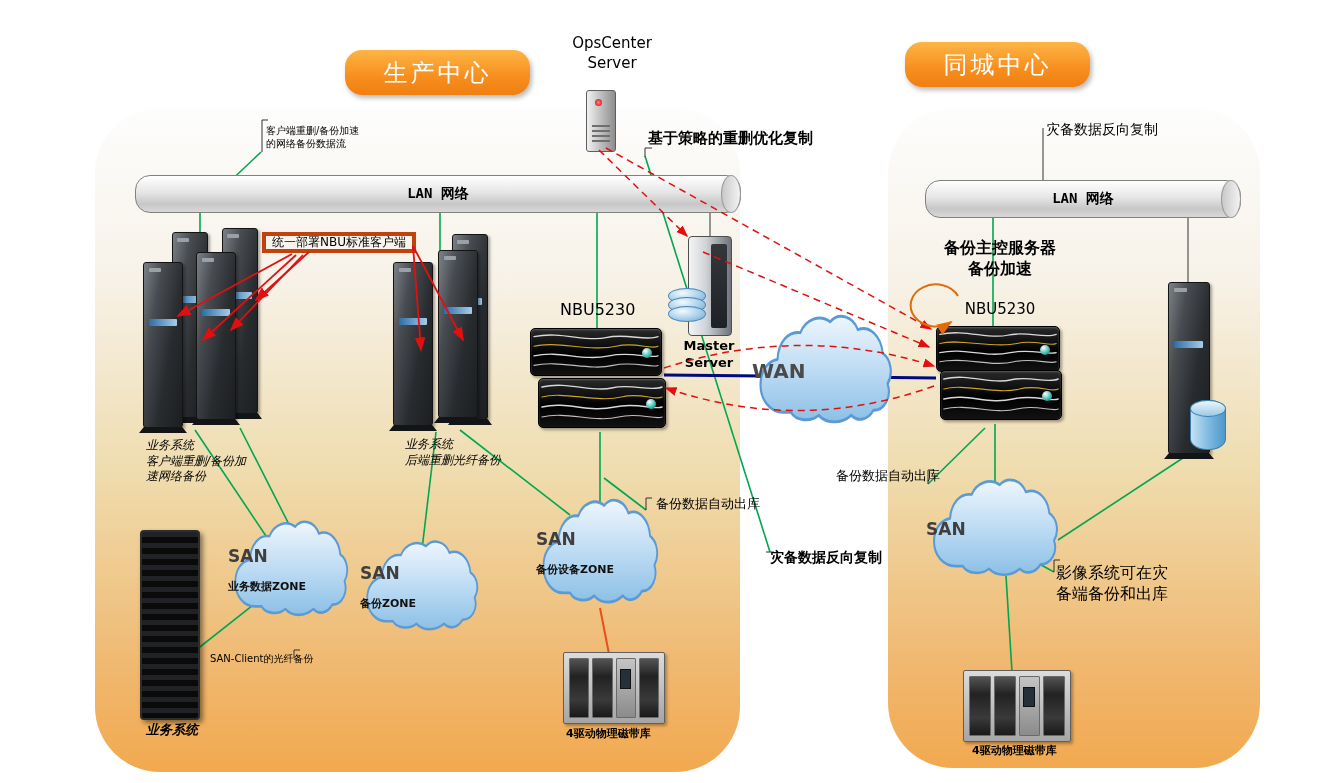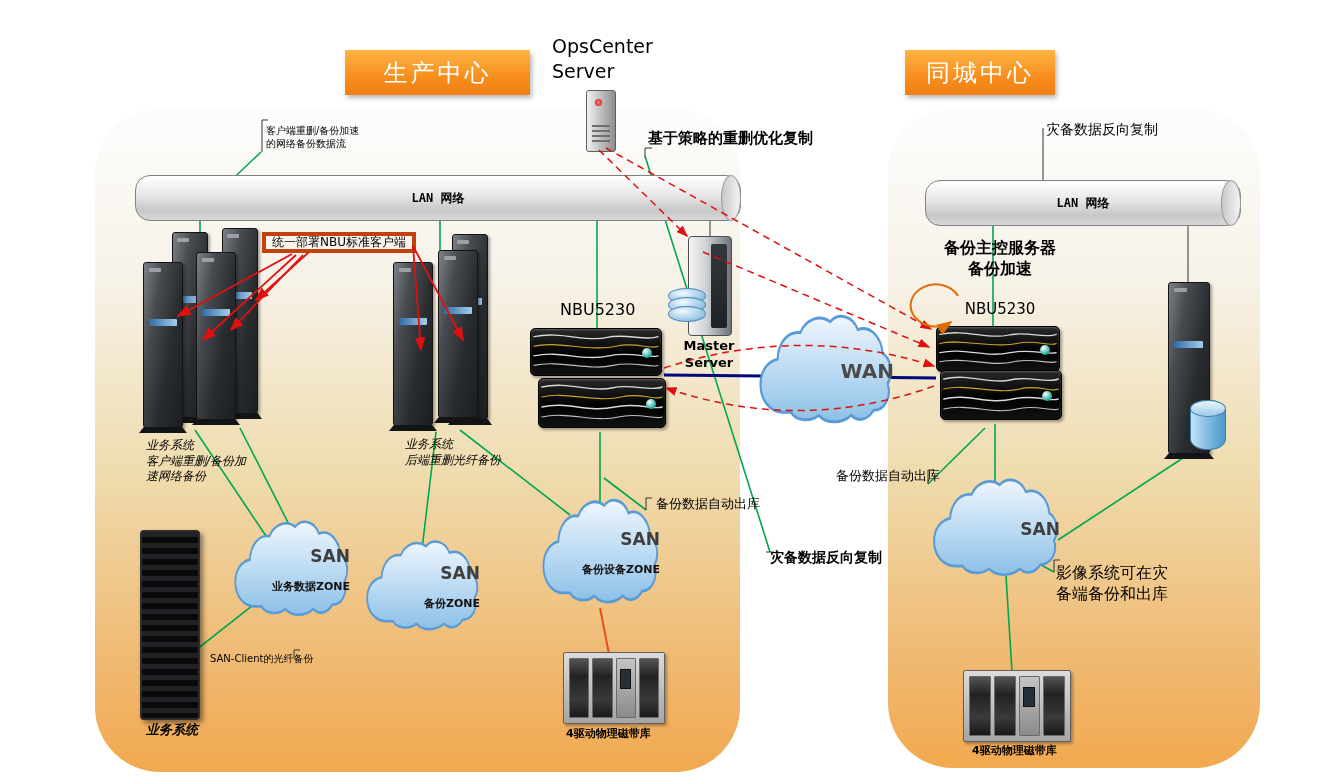--- a/index.html
+++ b/index.html
@@ -14,29 +14,29 @@
   .region {
     position:absolute; z-index:0; border-radius:65px;
     background:linear-gradient(180deg,#fdfdfd 0%,#f7f2e8 26%,#efdcae 55%,#f0b76e 85%,#f2a94f 100%);
   }
 
   
   .banner {
     position:absolute; z-index:3; display:flex; align-items:center; justify-content:center;
     color:#fff; font-size:24px; letter-spacing:3px;
     background:linear-gradient(180deg,#fcb545,#f78e1e 60%,#ef7f10);
-    border-radius:1px; box-shadow:2px 3px 5px rgba(0,0,0,.28);
+    border-radius:17px; box-shadow:2px 3px 5px rgba(0,0,0,.28);
   }
 
   
   .lan {
-    position:absolute; z-index:2; height:46px; border:1px solid #808080; border-radius:15px;
+    position:absolute; z-index:2; height:38px; border:1px solid #808080; border-radius:15px;
     background:linear-gradient(180deg,#ffffff,#e6e6e6 45%,#c7c7c7 78%,#d8d8d8);
     display:flex; align-items:center; justify-content:center;
-    font-weight:bold; font-size:12px; font-family:"DejaVu Sans Mono","Liberation Mono",monospace;
+    font-weight:bold; font-size:14px; font-family:"DejaVu Sans Mono","Liberation Mono",monospace;
   }
   .lan::after {
     content:""; position:absolute; right:-1px; top:-1px; bottom:-1px; width:18px;
     border-radius:50%; background:linear-gradient(90deg,#c9c9c9,#f3f3f3); border:1px solid #9a9a9a;
   }
 
   
   .tower {
     position:absolute; z-index:2; border:1px solid #141414; border-radius:3px;
     background:linear-gradient(100deg,#7c8187 0%,#484c51 28%,#292c2f 62%,#1c1e20 100%);
@@ -102,21 +102,21 @@
     box-shadow:3px 3px 5px rgba(0,0,0,.45); }
 
   
   .cyl { position:absolute; z-index:3; border:1px solid #3c7fae; border-radius:17px/11px;
     background:linear-gradient(90deg,#c4e2f3,#74b4dd 60%,#4e98c9); }
   .cyl::before { content:""; position:absolute; left:-1px; right:-1px; top:-1px; height:15px;
     border-radius:50%; background:linear-gradient(180deg,#ecf7fd,#9cc9e6); border:1px solid #3c7fae; }
 
   
   .cloudbox { position:absolute; z-index:2; display:flex; flex-direction:column;
-    align-items:flex-end; justify-content:center; }
+    align-items:flex-start; justify-content:center; }
   .cloudbox > svg { position:absolute; inset:0; width:100%; height:100%; }
   .cloud-title { position:relative; z-index:1; font-weight:bold; font-size:17px; color:#3f3f3f; }
   .cloud-title.big { font-size:20px; color:#4a4a4a; }
   .cloud-sub { position:relative; z-index:1; font-size:11px; font-weight:bold; color:#101010; margin-top:13px; }
 
   
   .lbl { position:absolute; z-index:3; line-height:1.3; }
   .boxed { border:4px solid #c2410c; display:flex; align-items:center; justify-content:center; }
 
   svg.layer { position:absolute; left:0; top:0; pointer-events:none; }
@@ -177,25 +177,25 @@
     <path d="M652,498 L646,498 L646,510"></path>
     <path d="M934,470 L928,470 L928,484"></path>
     <path d="M1060,560 L1054,560 L1054,572"></path>
     <path d="M300,650 L294,650 L294,658"></path>
   </g>
 </svg>
 
 <div class="banner" style="left:345px;top:50px;width:185px;height:45px">
   <span>生产中心</span>
 </div>
-<div class="banner" style="left:905px;top:50px;width:150px;height:45px">
+<div class="banner" style="left:905px;top:42px;width:185px;height:45px">
   <span>同城中心</span>
 </div>
 
-<div class="lbl pre" style="left:552px;top:34px;width:120px;font-size:19px">OpsCenter
+<div class="lbl pre" style="left:552px;top:34px;width:120px;text-align:center;font-size:15px">OpsCenter
 Server</div>
 <div class="ops" style="left:586px;top:90px;width:30px;height:62px"></div>
 
 <div class="lan" style="left:135px;top:175px;width:606px">
   <span>LAN 网络</span>
 </div>
 <div class="lan" style="left:925px;top:180px;width:316px">
   <span>LAN 网络</span>
 </div>
 

